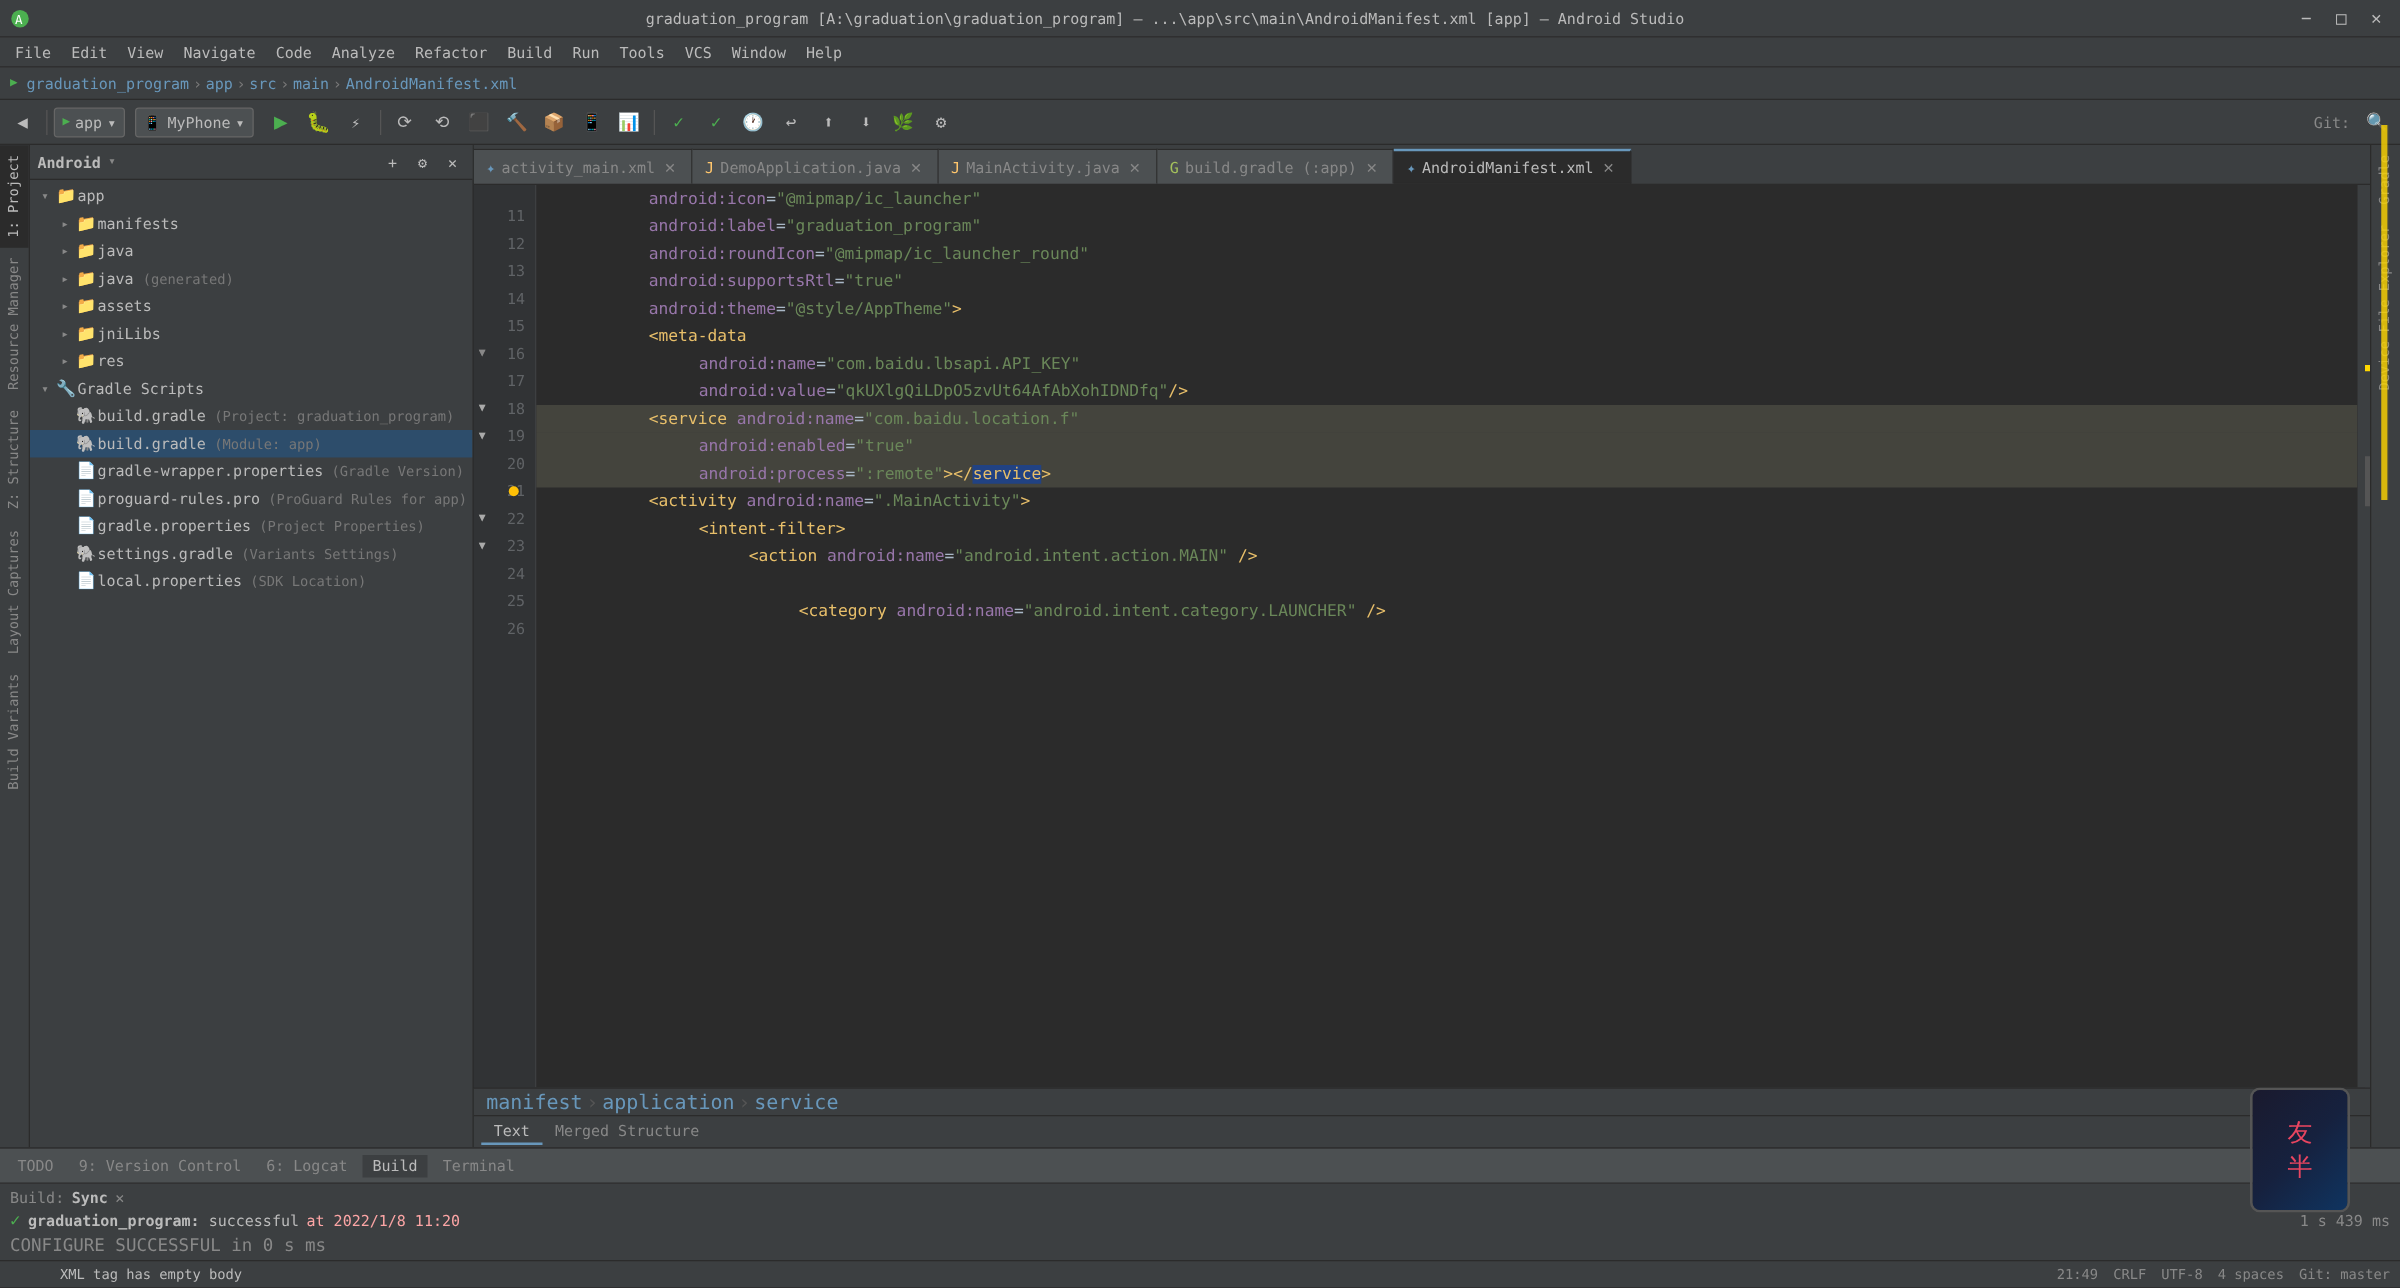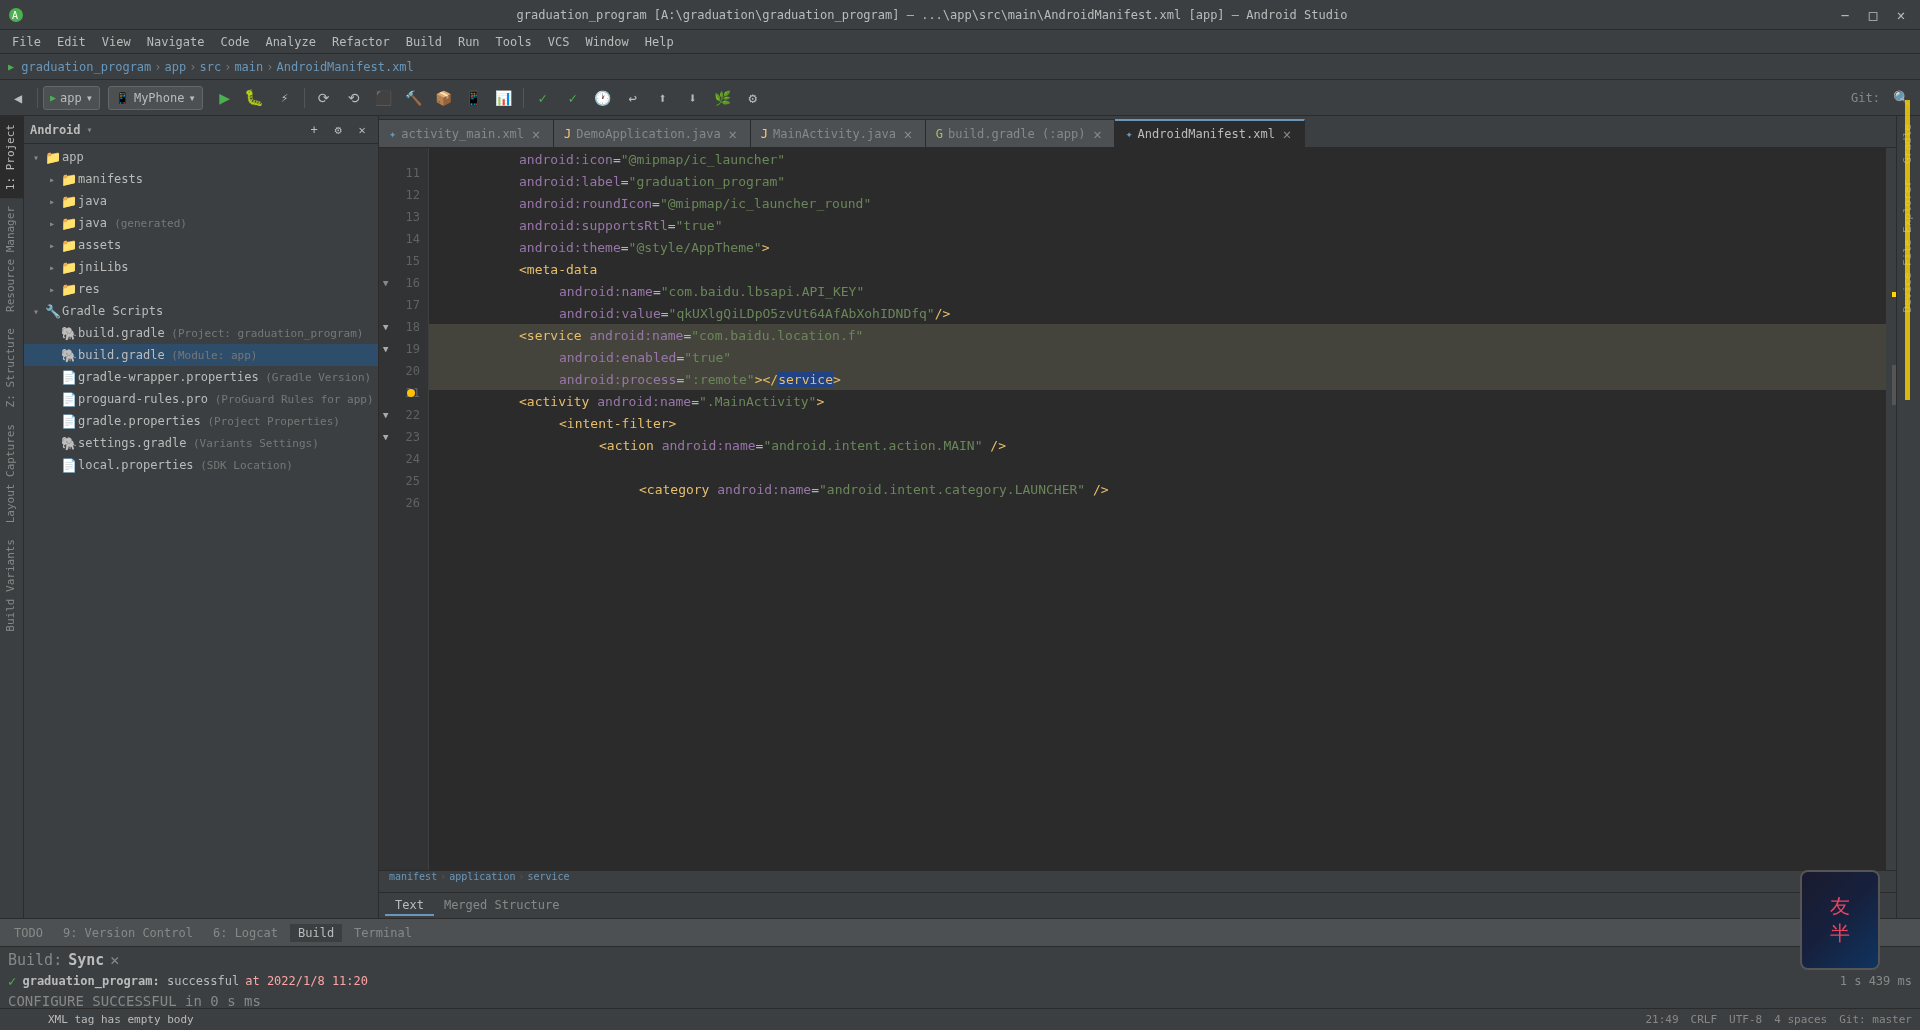--- a/index.html
+++ b/index.html
@@ -329,24 +329,24 @@
     .xml-attr { color: #9876aa; }
     .xml-value { color: #6a8759; }
     .xml-bracket { color: #e8bf6a; }
     .xml-text { color: #a9b7c6; }
 
     
     .editor-breadcrumb {
       height: 22px;
       background: #3c3f41;
       display: flex;
-      align-items: flex-start;
+      align-items: center;
       padding: 0 10px;
       border-top: 1px solid #2b2b2b;
-      font-size: 10px;
+      font-size: 16px;
       color: #888;
       flex-shrink: 0;
     }
     .editor-breadcrumb span { color: #6897bb; }
     .editor-breadcrumb .sep { color: #555; margin: 0 3px; }
 
     
     .editor-bottom-tabs {
       height: 26px;
       background: #3c3f41;
@@ -865,21 +865,21 @@
       <span>6: Logcat</span>
     </div>
     <div class="bottom-panel-tab active">
       <span>Build</span>
     </div>
     <div class="bottom-panel-tab">
       <span>Terminal</span>
     </div>
   </div>
   <div class="bottom-panel-content">
-    <div style="display:flex; align-items:center; gap:6px; margin-bottom:4px; color:#888; font-size:15px;">
+    <div style="display:flex; align-items:center; gap:6px; margin-bottom:4px; color:#888; font-size:12px;">
       <span>Build:</span>
       <span style="color:#bbbbbb; font-weight:bold;">Sync</span>
       <span>✕</span>
     </div>
     <div class="build-status-line">
       <span class="success-icon">✓</span>
       <span style="color:#bbbbbb;"><strong>graduation_program:</strong> successful</span>
       <span style="color:#fca5a5;">at 2022/1/8 11:20</span>
       <span style="flex:1"></span>
       <span style="color:#888;">1 s 439 ms</span>

